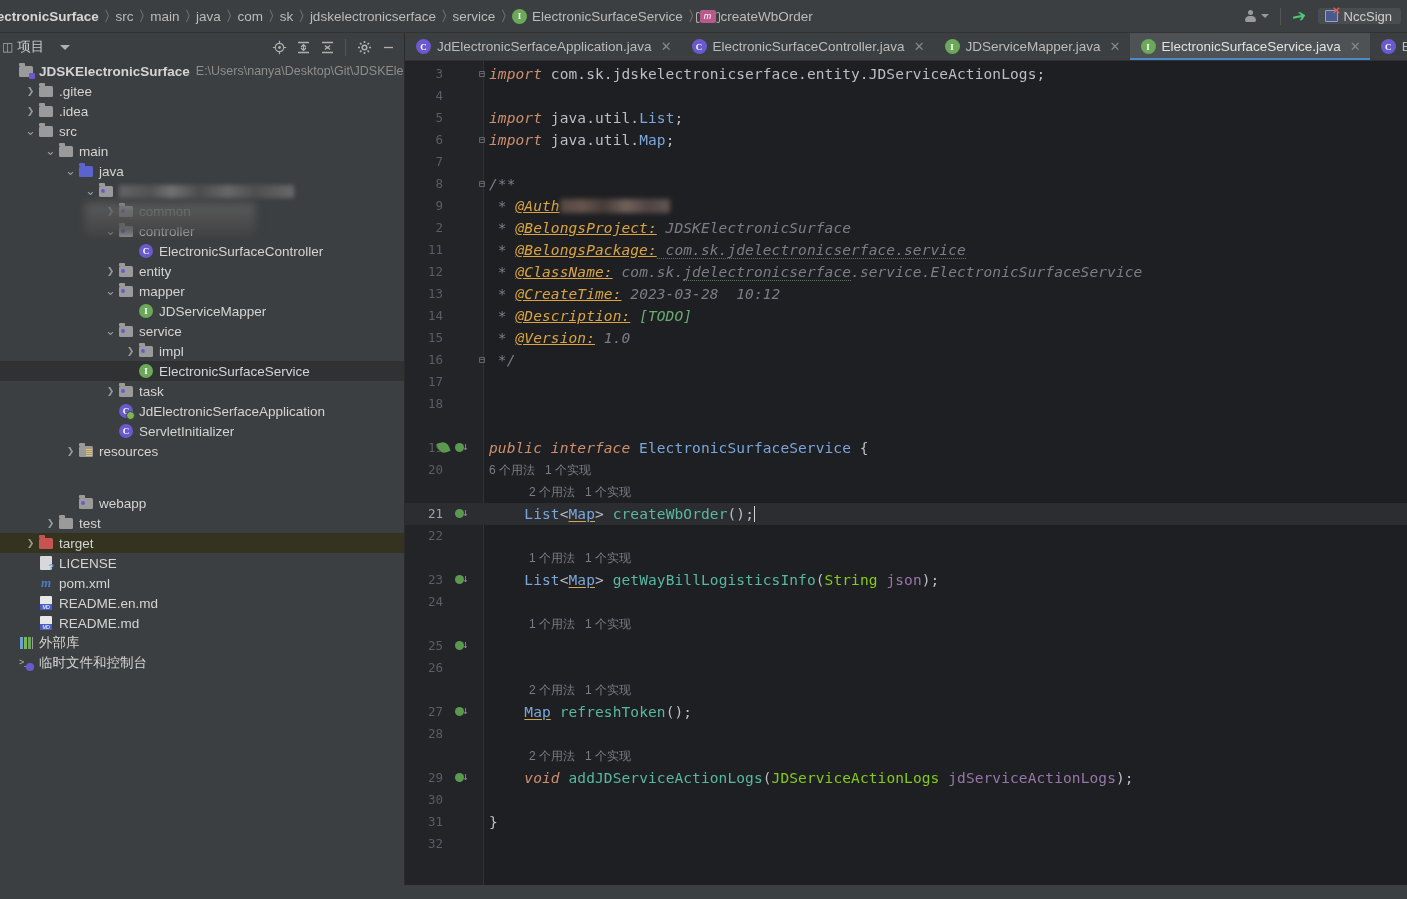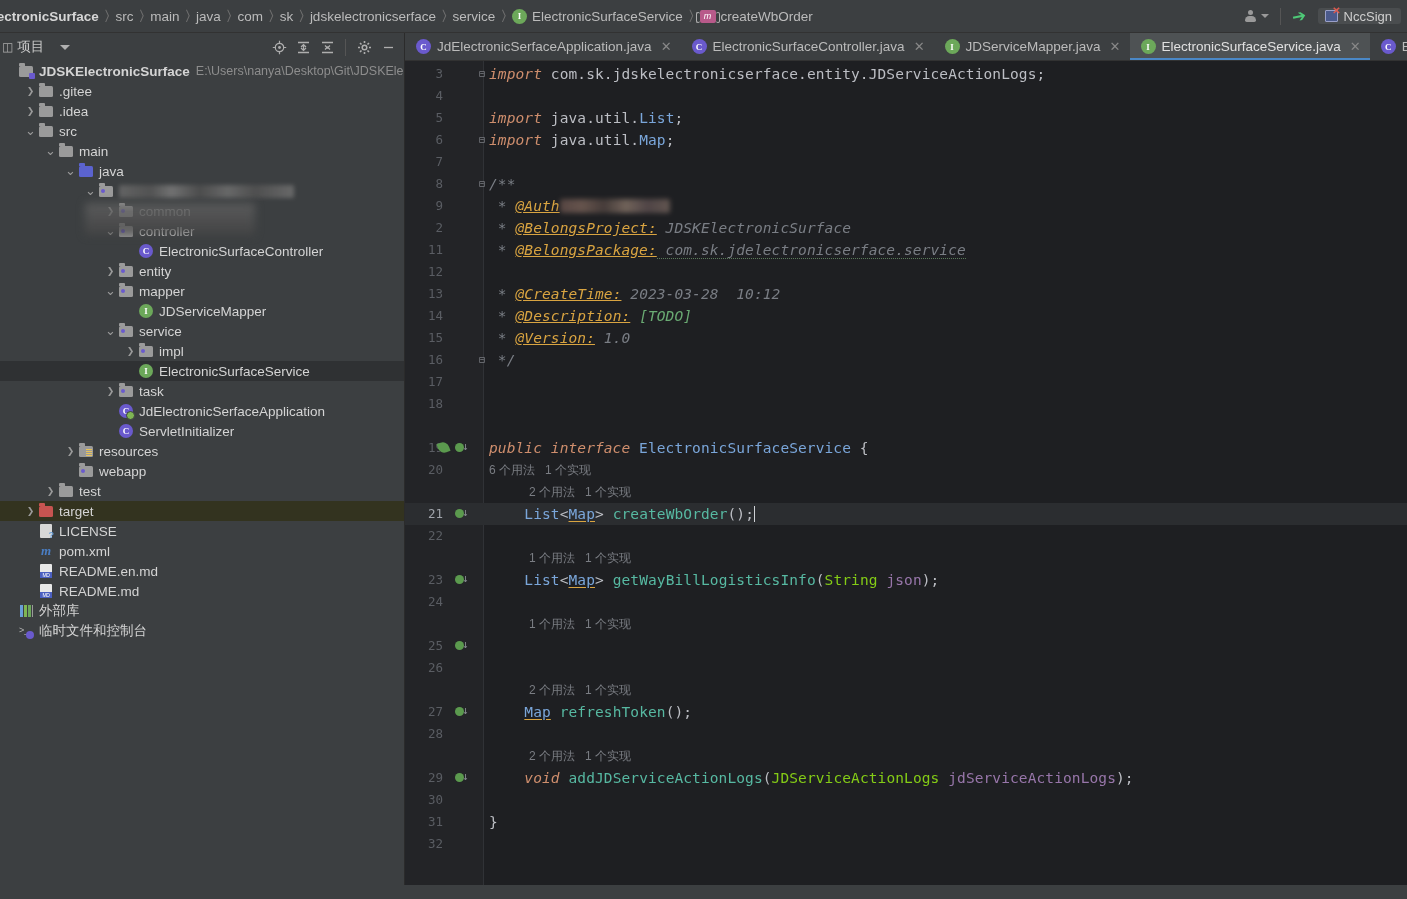--- a/index.html
+++ b/index.html
@@ -565,21 +565,21 @@
         </span>
         <span class="lbl">ServletInitializer</span>
       </div>
       <div class="row" style="padding-left: 64px;">
         <span class="arrow">❯</span>
         <span class="icon-slot">
           <span class="f res"></span>
         </span>
         <span class="lbl">resources</span>
       </div>
-      <div class="row" style="padding-left: 64px;">
+      <div class="row" style="padding-left: 64px; margin-top: 32px;">
         <span class="arrow none">&nbsp;</span>
         <span class="icon-slot">
           <span class="f pkg"></span>
         </span>
         <span class="lbl">webapp</span>
       </div>
       <div class="row" style="padding-left: 44px;">
         <span class="arrow">❯</span>
         <span class="icon-slot">
           <span class="f"></span>
@@ -704,20 +704,21 @@
       <div class="lnrow" style="top: 156px;">
         <span class="lnum">2</span>
         <span class="code"><span class="cmt"> * </span><span class="tag">@BelongsProject:</span><span class="cmt"> JDSKElectronicSurface</span></span>
       </div>
       <div class="lnrow" style="top: 178px;">
         <span class="lnum">11</span>
         <span class="code"><span class="cmt"> * </span><span class="tag">@BelongsPackage:</span><span class="cmt wavy"> com.sk.jdelectronicserface.service</span></span>
       </div>
       <div class="lnrow" style="top: 200px;">
         <span class="lnum">12</span>
+        <span class="code"><span class="cmt"> * </span><span class="tag">@ClassName:</span><span class="cmt"> com.sk.</span><span class="cmt wavy">jdelectronicserface</span><span class="cmt">.service.ElectronicSurfaceService</span></span>
       </div>
       <div class="lnrow" style="top: 222px;">
         <span class="lnum">13</span>
         <span class="code"><span class="cmt"> * </span><span class="tag">@CreateTime:</span><span class="cmt"> 2023-03-28  10:12</span></span>
       </div>
       <div class="lnrow" style="top: 244px;">
         <span class="lnum">14</span>
         <span class="code"><span class="cmt"> * </span><span class="tag">@Description:</span><span class="todo"> [TODO]</span></span>
       </div>
       <div class="lnrow" style="top: 266px;">

